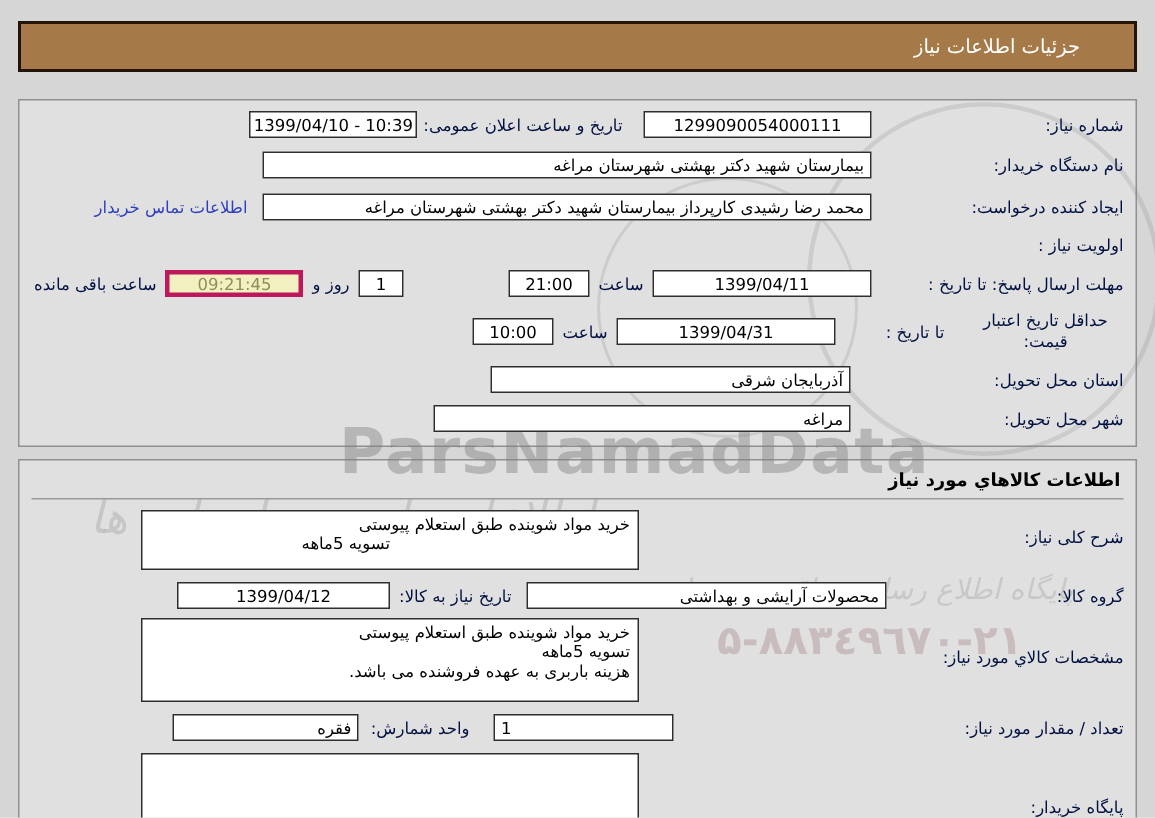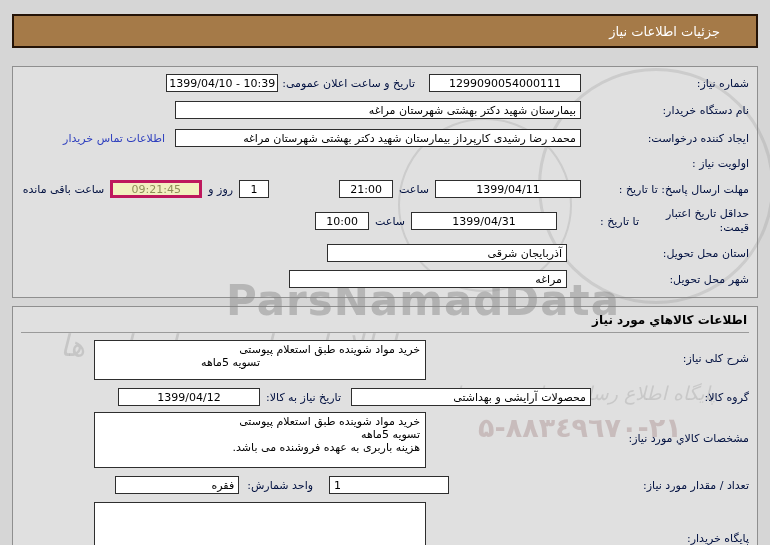--- a/index.html
+++ b/index.html
@@ -80,21 +80,21 @@
       <span class="lbl lbl1">مهلت ارسال پاسخ: تا تاریخ :</span>
       <span class="fld center" style="width:146px;" dir="ltr">1399/04/11</span>
       <span class="lbl" style="margin-right:6px;">ساعت</span>
       <span class="fld center" style="width:54px;margin-right:6px;" dir="ltr">21:00</span>
       <span class="fld center" style="width:30px;margin-right:70px;" dir="ltr">1</span>
       <span class="lbl" style="margin-right:6px;">روز و</span>
       <span class="fld center timer" style="width:92px;margin-right:6px;" dir="ltr">09:21:45</span>
       <span class="lbl" style="margin-right:6px;">ساعت باقی مانده</span>
     </div>
 
-    <div class="row" style="margin-bottom:7px;height:32px;">
+    <div class="row" style="margin-bottom:7px;height:32px;text-align:center;">
       <span class="lbl" style="width:104px;line-height:14px;"><span>حداقل تاریخ اعتبار</span><br><span>قیمت:</span></span>
       <span class="lbl" style="width:58px;margin-right:6px;margin-left:24px;">تا تاریخ :</span>
       <span class="fld center" style="width:146px;" dir="ltr">1399/04/31</span>
       <span class="lbl" style="margin-right:6px;">ساعت</span>
       <span class="fld center" style="width:54px;margin-right:6px;" dir="ltr">10:00</span>
     </div>
 
     <div class="row" style="margin-bottom:8px;">
       <span class="lbl lbl1">استان محل تحویل:</span>
       <span class="fld" style="width:240px;margin-right:14px;">آذربایجان شرقی</span>

